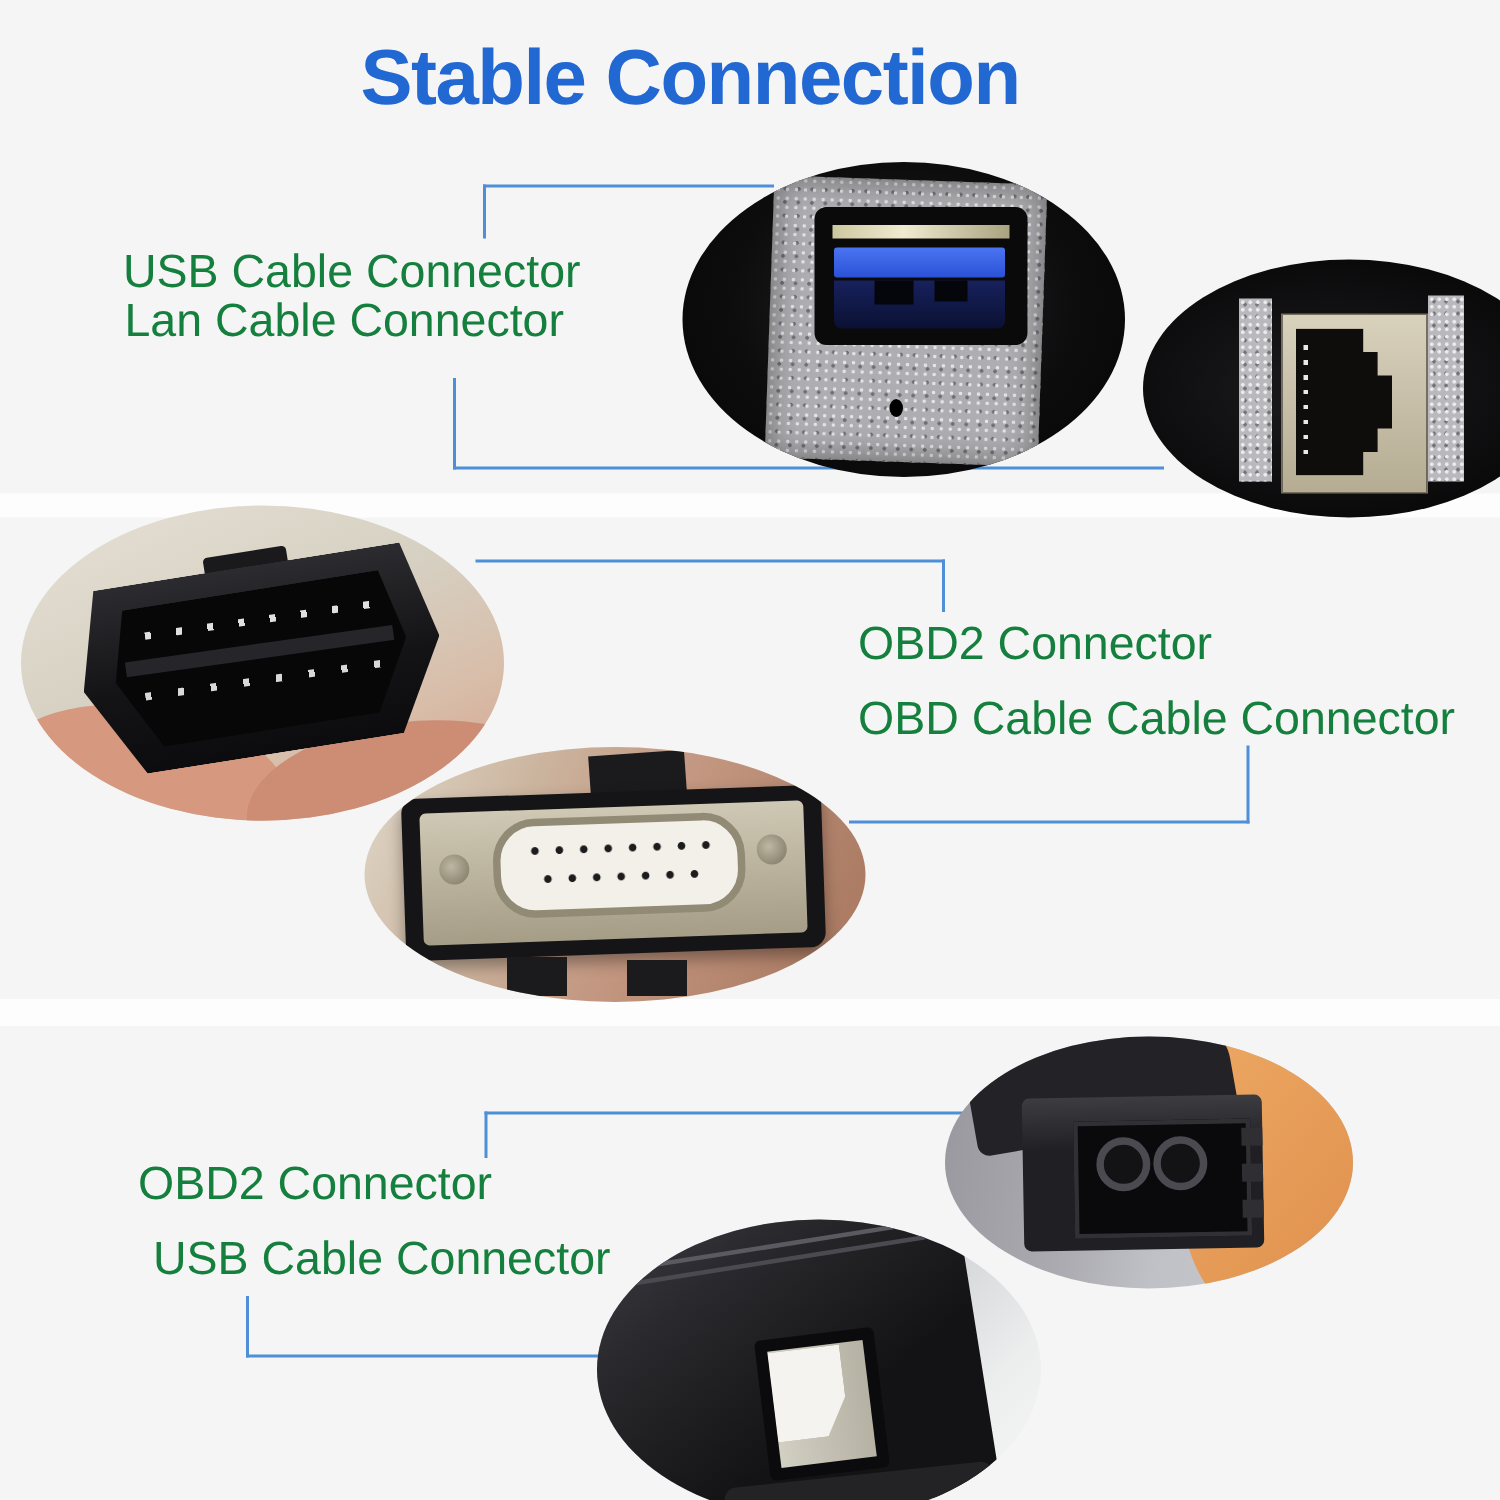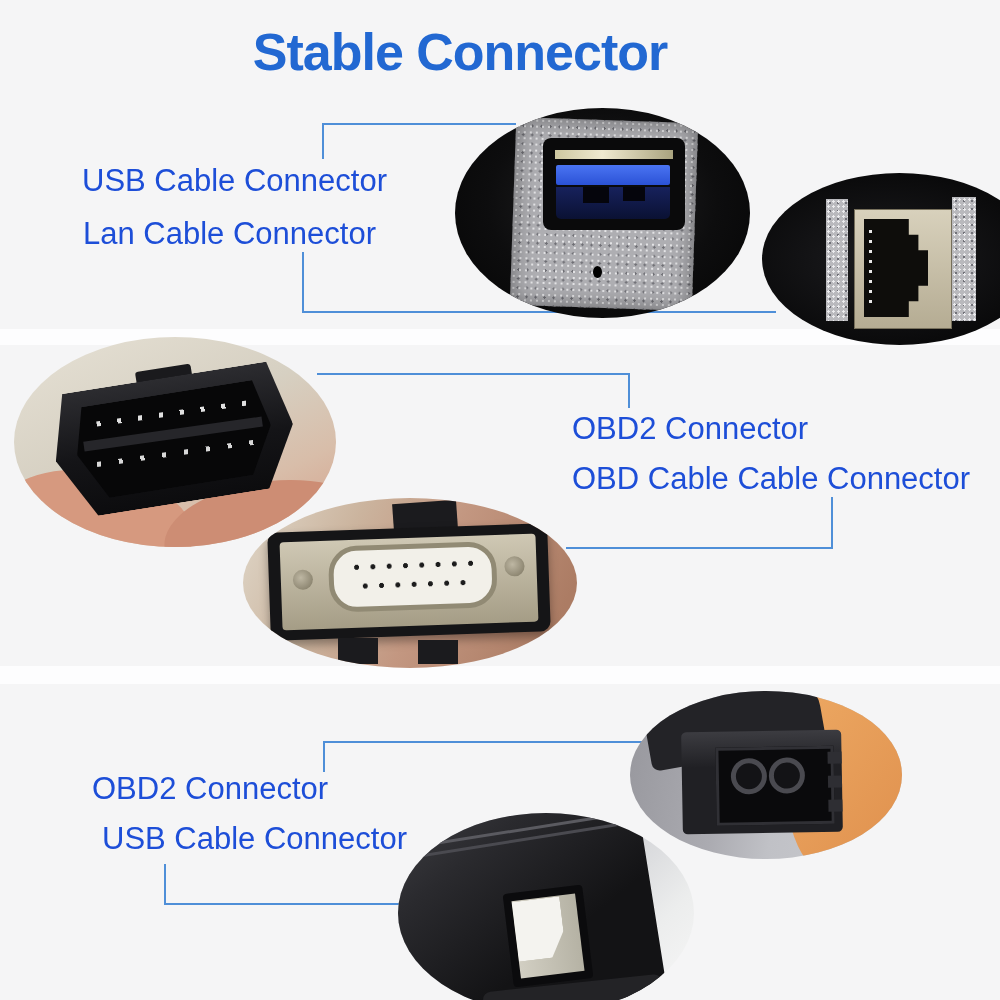--- a/index.html
+++ b/index.html
@@ -8,23 +8,23 @@
     background:#f5f5f6;font-family:"Liberation Sans",sans-serif;
   }
   .band{position:absolute;left:0;right:0;background:#fdfdfe;z-index:1;}
   .band1{top:329px;height:16px;}
   .band2{top:666px;height:18px;}
 
   .title{
     position:absolute;left:0;top:22px;width:920px;text-align:center;
     font-size:52px;font-weight:700;letter-spacing:-1px;color:#2268d2;z-index:3;
   }
-  .lbl{position:absolute;font-size:31px;font-weight:400;color:#1d4ed8;z-index:3;white-space:nowrap;}
+  .lbl{position:absolute;font-size:31px;font-weight:400;color:#15803d;z-index:3;white-space:nowrap;}
   .lbl-top-usb{left:82px;top:163px;}
-  .lbl-top-lan{left:83px;top:216px;}
+  .lbl-top-lan{left:83px;top:196px;}
   .lbl-mid-obd2{left:572px;top:411px;}
   .lbl-mid-obdmain{left:572px;top:461px;}
   .lbl-bot-obd2{left:92px;top:771px;}
   .lbl-bot-usb{left:102px;top:821px;}
 
   .cl{position:absolute;background:#4f8fd8;z-index:2;}
 
   .photo{position:absolute;border-radius:50%;overflow:hidden;z-index:4;}
   .photo *{position:absolute;}
 
@@ -140,21 +140,21 @@
     transform:rotate(-6deg);border-radius:8px;}
 </style>
 </head>
 <body>
 
 <div class="stage">
 
   <div class="band band1"></div>
   <div class="band band2"></div>
 
-  <div class="title">Stable Connector</div>
+  <div class="title">Stable Connection</div>
 
   <div class="lbl lbl-top-usb">USB Cable Connector</div>
   <div class="lbl lbl-top-lan">Lan Cable Connector</div>
   <div class="lbl lbl-mid-obd2">OBD2 Connector</div>
   <div class="lbl lbl-mid-obdmain">OBD Cable Cable Connector</div>
   <div class="lbl lbl-bot-obd2">OBD2 Connector</div>
   <div class="lbl lbl-bot-usb">USB Cable Connector</div>
 
   <div class="cl" style="left:322px;top:123px;width:2px;height:36px;"></div>
   <div class="cl" style="left:322px;top:123px;width:194px;height:2px;"></div>

